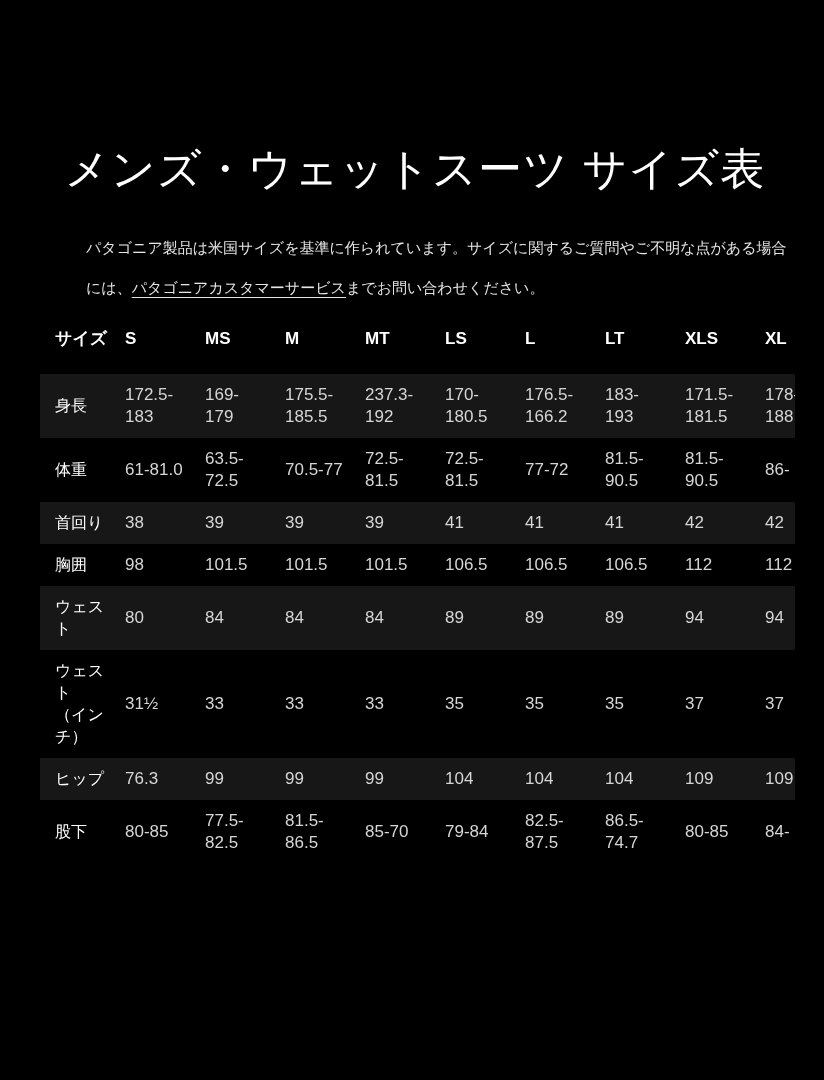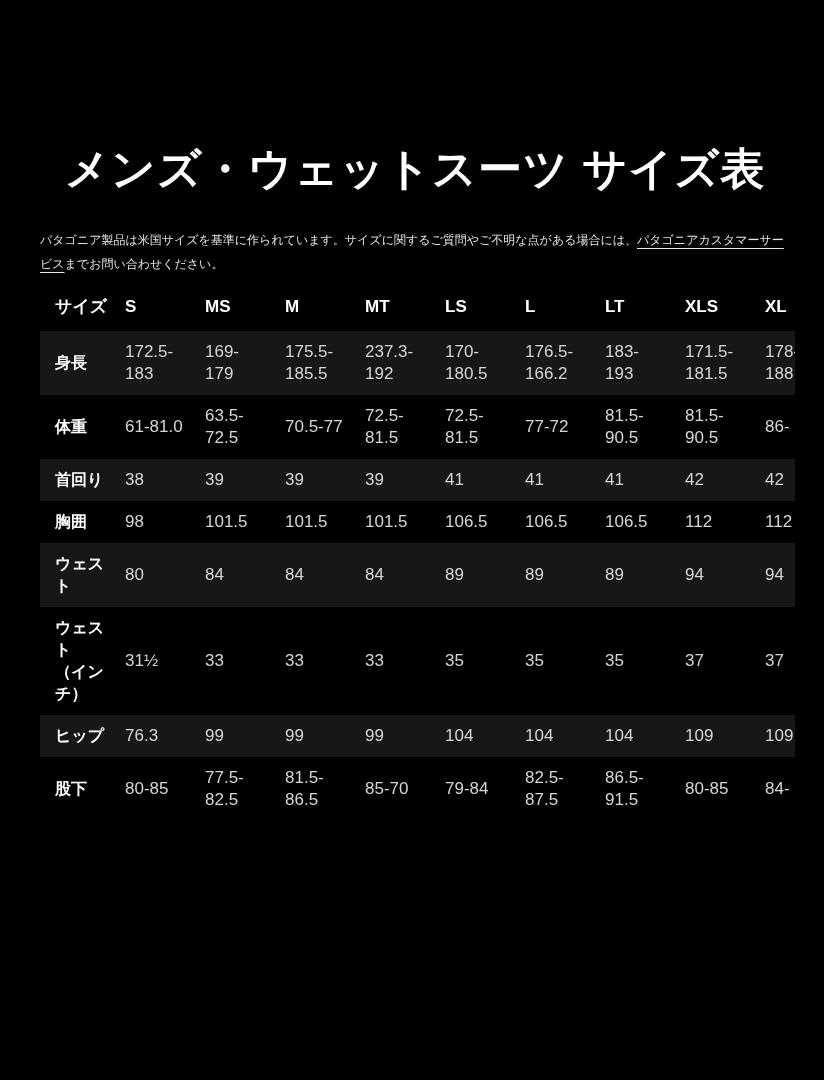--- a/index.html
+++ b/index.html
@@ -16,37 +16,38 @@
     font-family:"Liberation Sans","DejaVu Sans",sans-serif;
     color:var(--text);
     overflow:hidden;
   }
   .content{
     padding:140px 34px 0 40px;
   }
   h1.page-title{
     color:var(--white);
     font-size:44px;
-    font-weight:bold;
+    font-weight:normal;
     text-align:center;
     line-height:58px;
     letter-spacing:1px;
     margin:0 0 30px 0;
     white-space:nowrap;
   }
   .notes p{
     font-size:15.5px;
     line-height:28px;
     color:var(--text);
   }
   .contact-note{
-    font-size:12px;
-    line-height:24px;
+    font-size:15px;
+    line-height:40px;
     color:var(--text);
     max-width:752px;
+    margin-left:46px;
   }
   .contact-note a{
     color:var(--text);
     text-decoration:underline;
     text-underline-offset:4px;
     cursor:pointer;
   }
   .table-scroll{
     margin-top:12px;
     width:755px;
@@ -67,30 +68,30 @@
     line-height:22px;
   }
   th:first-child,td:first-child{
     padding-left:15px;
   }
   thead th{
     color:var(--white);
     font-weight:bold;
     font-size:17px;
     padding-top:8px;
-    padding-bottom:13px;
+    padding-bottom:24px;
   }
   tbody td{
     font-size:17px;
     color:var(--value);
     font-weight:normal;
   }
   tbody td.row-label{
     color:var(--white);
-    font-weight:bold;
+    font-weight:normal;
     font-size:16px;
   }
   tbody tr:nth-child(odd){
     background:var(--stripe);
   }
 </style>
 </head>
 <body>
 
 <div class="content">
@@ -236,21 +237,21 @@
             <td>80-85</td>
             <td>77.5-
 82.5</td>
             <td>81.5-
 86.5</td>
             <td>85-70</td>
             <td>79-84</td>
             <td>82.5-
 87.5</td>
             <td>86.5-
-91.5</td>
+74.7</td>
             <td>80-85</td>
             <td>84-</td>
           </tr>
         </tbody>
     </table>
   </div>
 
 </div>
 
 </body></html>

